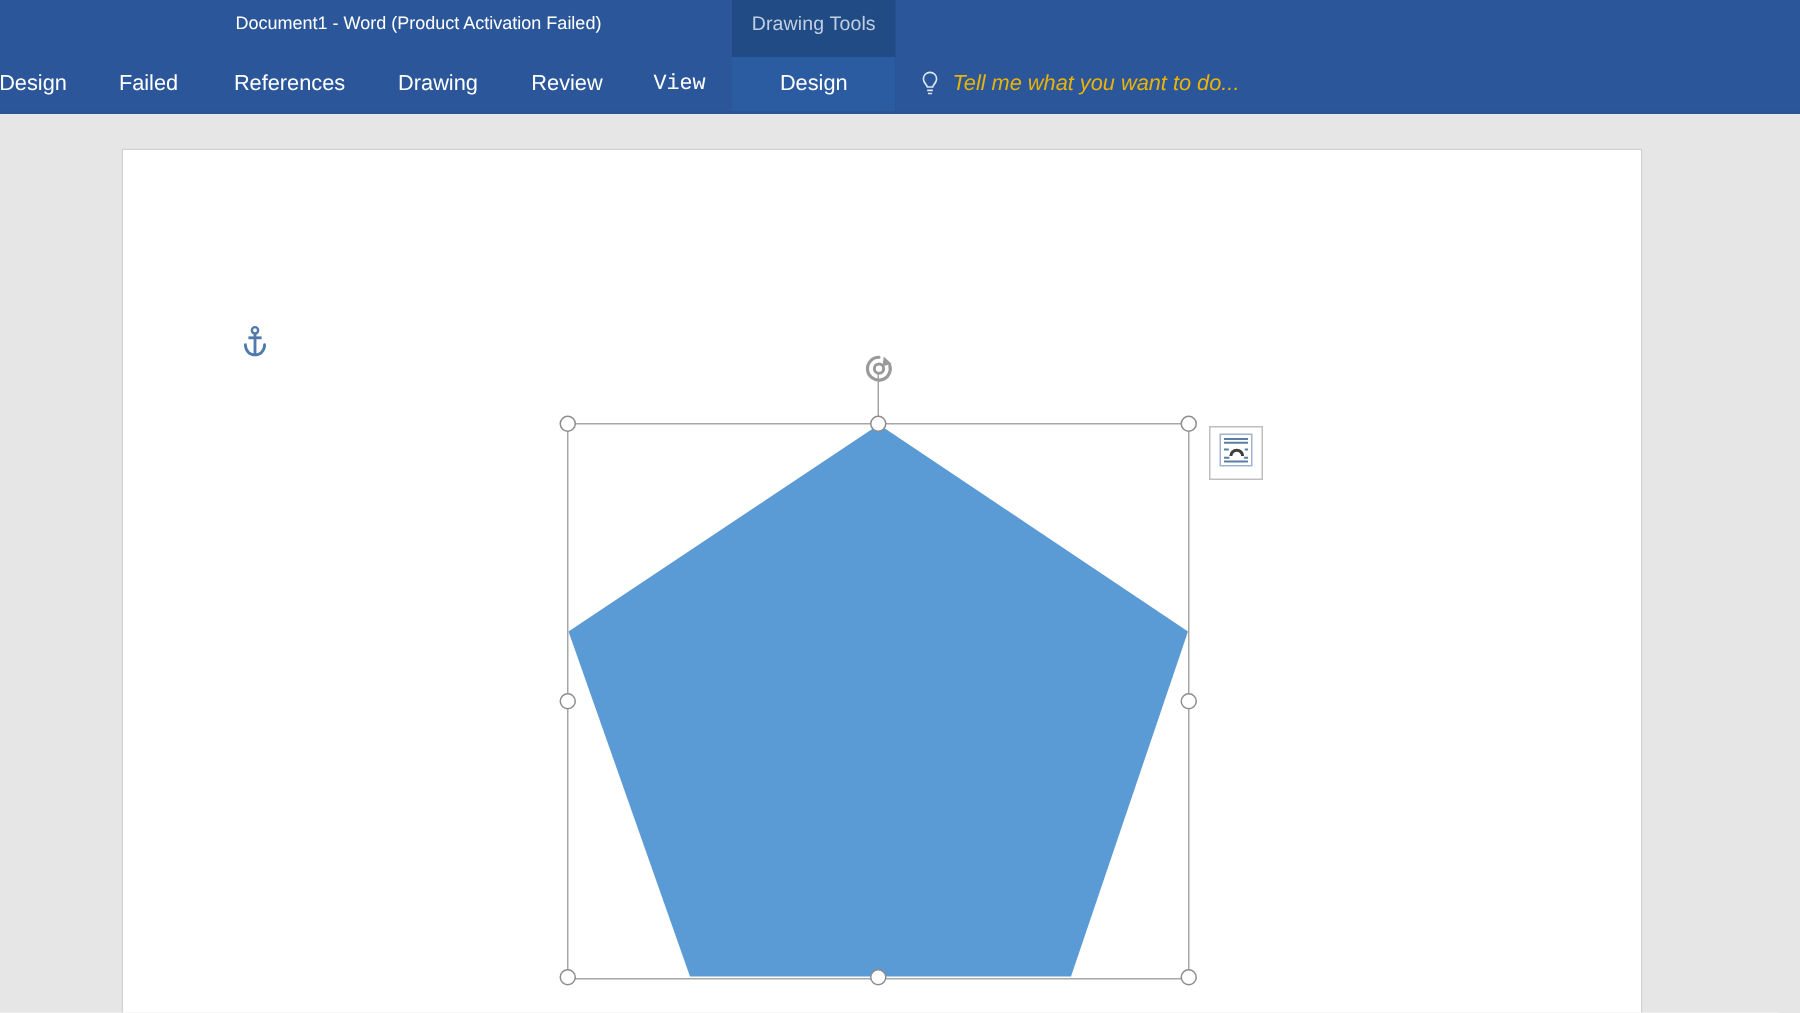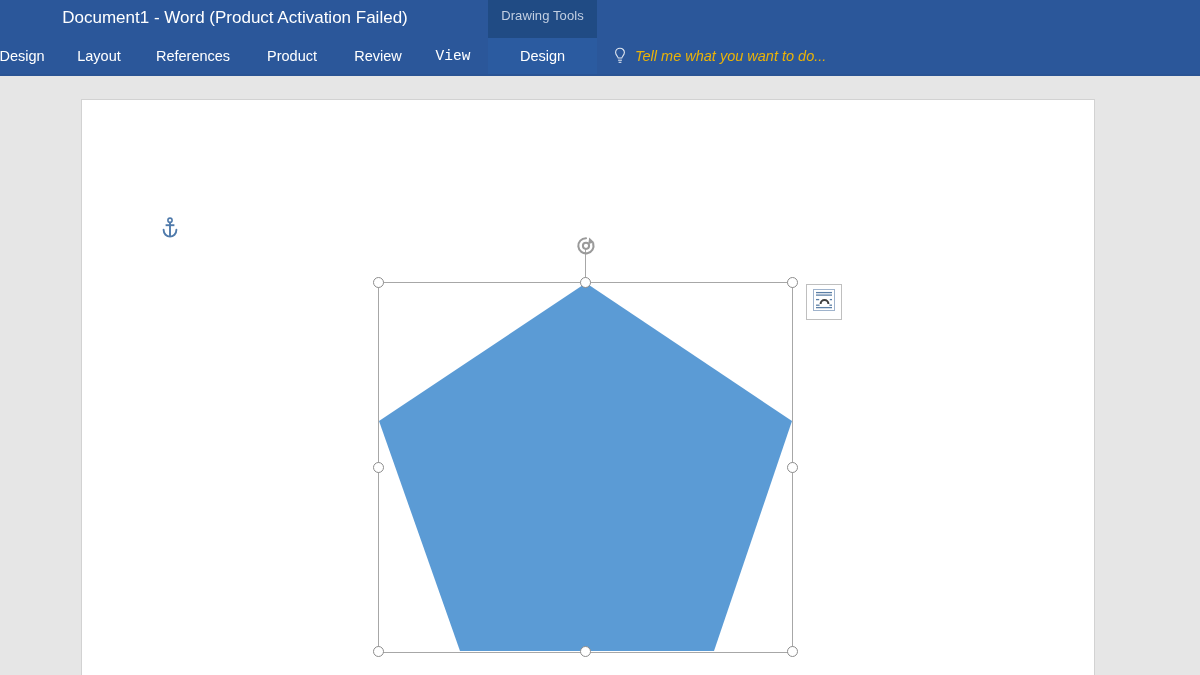--- a/index.html
+++ b/index.html
@@ -75,23 +75,24 @@
     justify-content: center;
     cursor: default;
   }
 
   .window-title {
     position: absolute;
     left: 0;
     top: 8px;
     width: 470px;
     text-align: center;
-    font-size: 17px;
+    font-size: 12px;
     color: #ffffff;
     white-space: nowrap;
+    padding-left: 44px;
   }
 
   .tabstrip {
     position: absolute;
     left: 0;
     top: 38px;
     height: 36px;
   }
   .tab {
     position: absolute;
@@ -248,23 +249,23 @@
 
     <div class="window-title">Document1 - Word (Product Activation Failed)</div>
 
     <div class="context-group">
       <div class="context-group-label">Drawing Tools</div>
       <div class="context-tab">Design</div>
     </div>
 
     <div class="tabstrip">
       <div class="tab" style="left:-12px; width:64px;">Design</div>
-      <div class="tab" style="left:66px; width:62px;">Layout</div>
+      <div class="tab" style="left:66px; width:62px;">Failed</div>
       <div class="tab" style="left:144px; width:94px;">References</div>
-      <div class="tab" style="left:254px; width:72px;">Product</div>
+      <div class="tab" style="left:254px; width:72px;">Drawing</div>
       <div class="tab" style="left:344px; width:64px;">Review</div>
       <div class="tab" style="left:426px; width:50px;font-family:Liberation Mono, monospace;">View</div>
     </div>
 
     <div class="tellme">
       <span class="bulb">
         <svg width="14" height="18" viewBox="0 0 14 18">
           <path d="M7 1.2c-2.5 0-4.4 2-4.4 4.4 0 1.7 1 2.9 1.8 3.9.4.5.7 1 .8 1.5h3.6c.1-.5.4-1 .8-1.5.8-1 1.8-2.2 1.8-3.9C11.4 3.2 9.5 1.2 7 1.2z" fill="none" stroke="#dfe6f0" stroke-width="1.1"></path>
           <line x1="5.1" y1="13.2" x2="8.9" y2="13.2" stroke="#dfe6f0" stroke-width="1.1"></line>
           <line x1="5.6" y1="15.3" x2="8.4" y2="15.3" stroke="#dfe6f0" stroke-width="1.1"></line>

